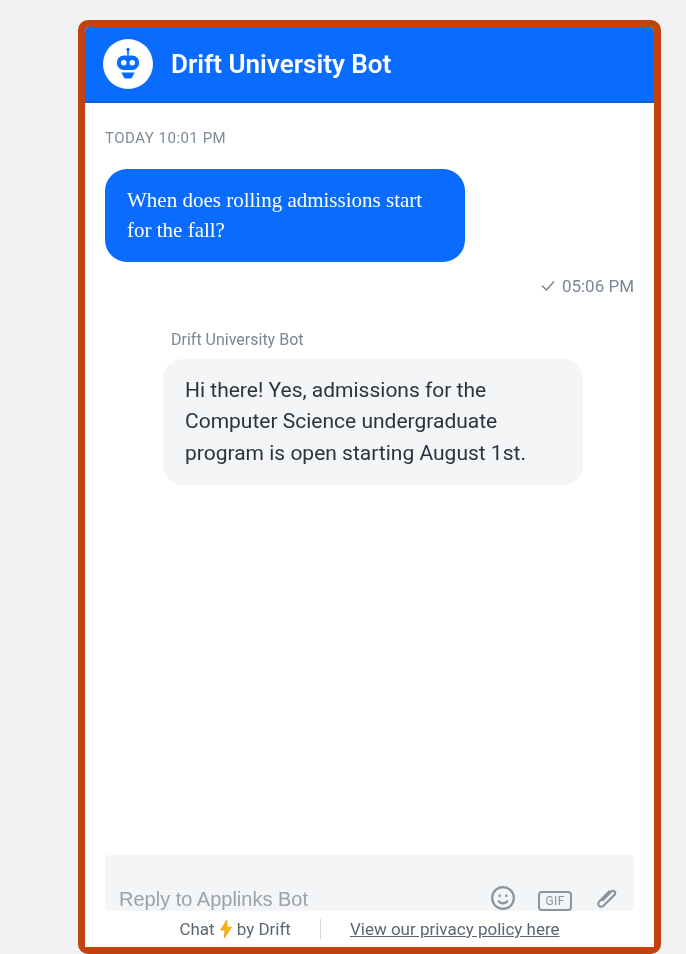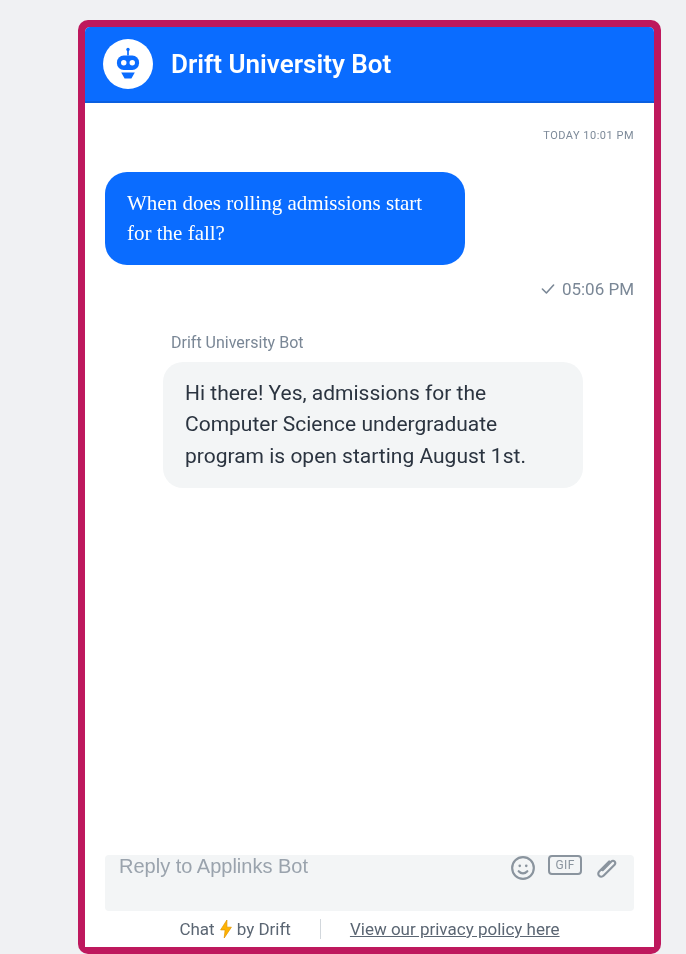--- a/index.html
+++ b/index.html
@@ -9,21 +9,21 @@
     background: #f0f1f3;
     font-family: -apple-system, BlinkMacSystemFont, "Segoe UI", Roboto, "Helvetica Neue", Arial, sans-serif;
     overflow: hidden;
   }
   .widget-frame {
     position: absolute;
     left: 78px;
     top: 20px;
     width: 583px;
     height: 934px;
-    background: #be185d;
+    background: #c2410c;
     border-radius: 10px;
     padding: 7px;
   }
   .widget-inner {
     width: 100%;
     height: 100%;
     background: #ffffff;
     border-radius: 5px 5px 0 0;
     display: flex;
     flex-direction: column;
@@ -58,25 +58,25 @@
     font-weight: 600;
   }
   
   .chat-body {
     flex: 1;
     padding: 22px 20px 10px 20px;
     overflow: hidden;
     position: relative;
   }
   .timestamp-row {
-    text-align: right;
+    text-align: left;
     color: #7d8a99;
-    font-size: 11px;
+    font-size: 15px;
     letter-spacing: 0.5px;
-    margin-bottom: 30px;
+    margin-bottom: 22px;
     margin-top: 4px;
   }
   .user-row {
     display: flex;
     justify-content: flex-start;
     margin-bottom: 14px;
     font-family: Liberation Serif, serif;
   }
   .user-bubble {
     background: #0a6cff;
@@ -121,23 +121,23 @@
   
   .chat-footer {
     border-top: none;
   }
   .reply-bar {
     background: #f3f5f6;
     margin: 0 20px 8px 20px;
     height: 56px;
     border-radius: 4px;
     display: flex;
-    align-items: flex-start;
+    align-items: flex-end;
     padding: 0 14px;
-    gap: 12px;
+    gap: 22px;
   }
   .reply-input {
     flex: 1;
     border: none;
     background: transparent;
     font-size: 20px;
     color: #333;
     outline: none;
   }
   .reply-input::placeholder { color: #9aa3ad; }

